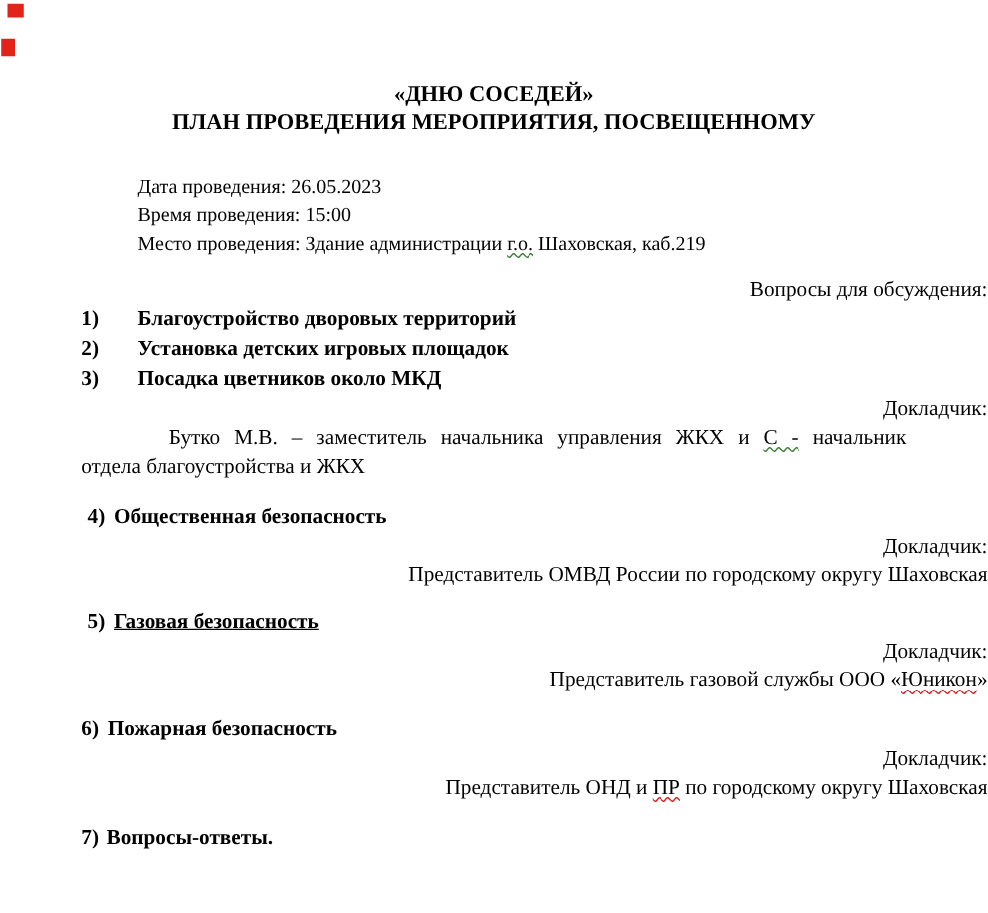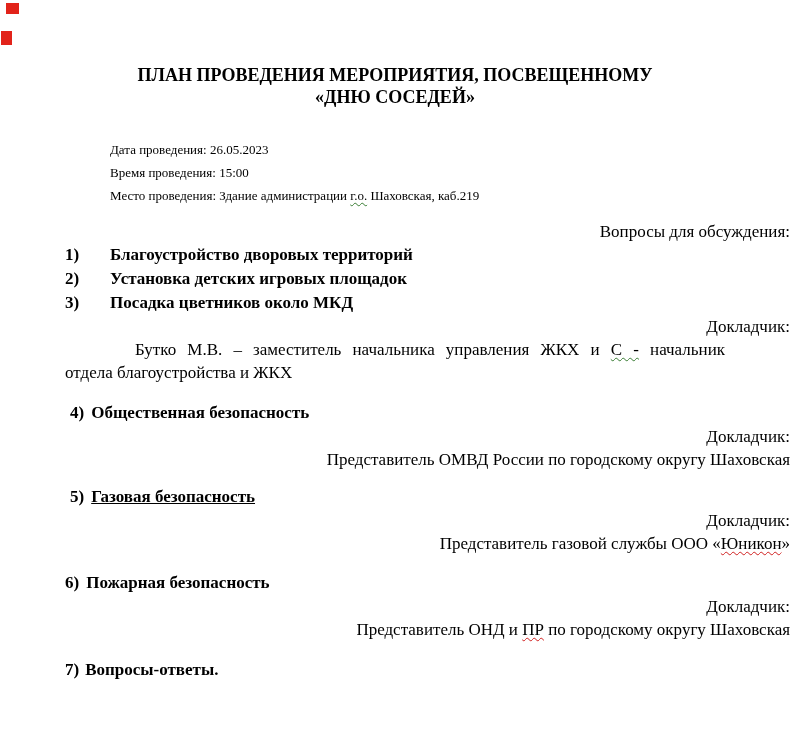--- a/index.html
+++ b/index.html
@@ -24,21 +24,21 @@
     padding-top: 64px;
     text-align: center;
     font-size: 18px;
     font-weight: bold;
     line-height: 22px;
   }
   .title-line { display: block; }
 
   .details {
     margin: 30px 0 0 110px;
-    font-size: 13px;
+    font-size: 16px;
     line-height: 23px;
   }
 
   .agenda-heading {
     margin-top: 13px;
     text-align: right;
     font-size: 17px;
     line-height: 23px;
   }
 
@@ -96,22 +96,22 @@
 </style>
 </head>
 <body>
 
 <div class="page">
 
   <div class="artifact a1"></div>
   <div class="artifact a2"></div>
 
   <h1 class="title">
+    <span class="title-line">«ДНЮ СОСЕДЕЙ»</span>
     <span class="title-line">ПЛАН ПРОВЕДЕНИЯ МЕРОПРИЯТИЯ, ПОСВЕЩЕННОМУ</span>
-    <span class="title-line">«ДНЮ СОСЕДЕЙ»</span>
   </h1>
 
   <div class="details">
     <div>Дата проведения: 26.05.2023</div>
     <div>Время проведения: 15:00</div>
     <div><span>Место проведения: Здание администрации </span><span class="u-grammar">г.о.</span><span> Шаховская, каб.219</span></div>
   </div>
 
   <div class="agenda-heading">Вопросы для обсуждения:</div>
 

